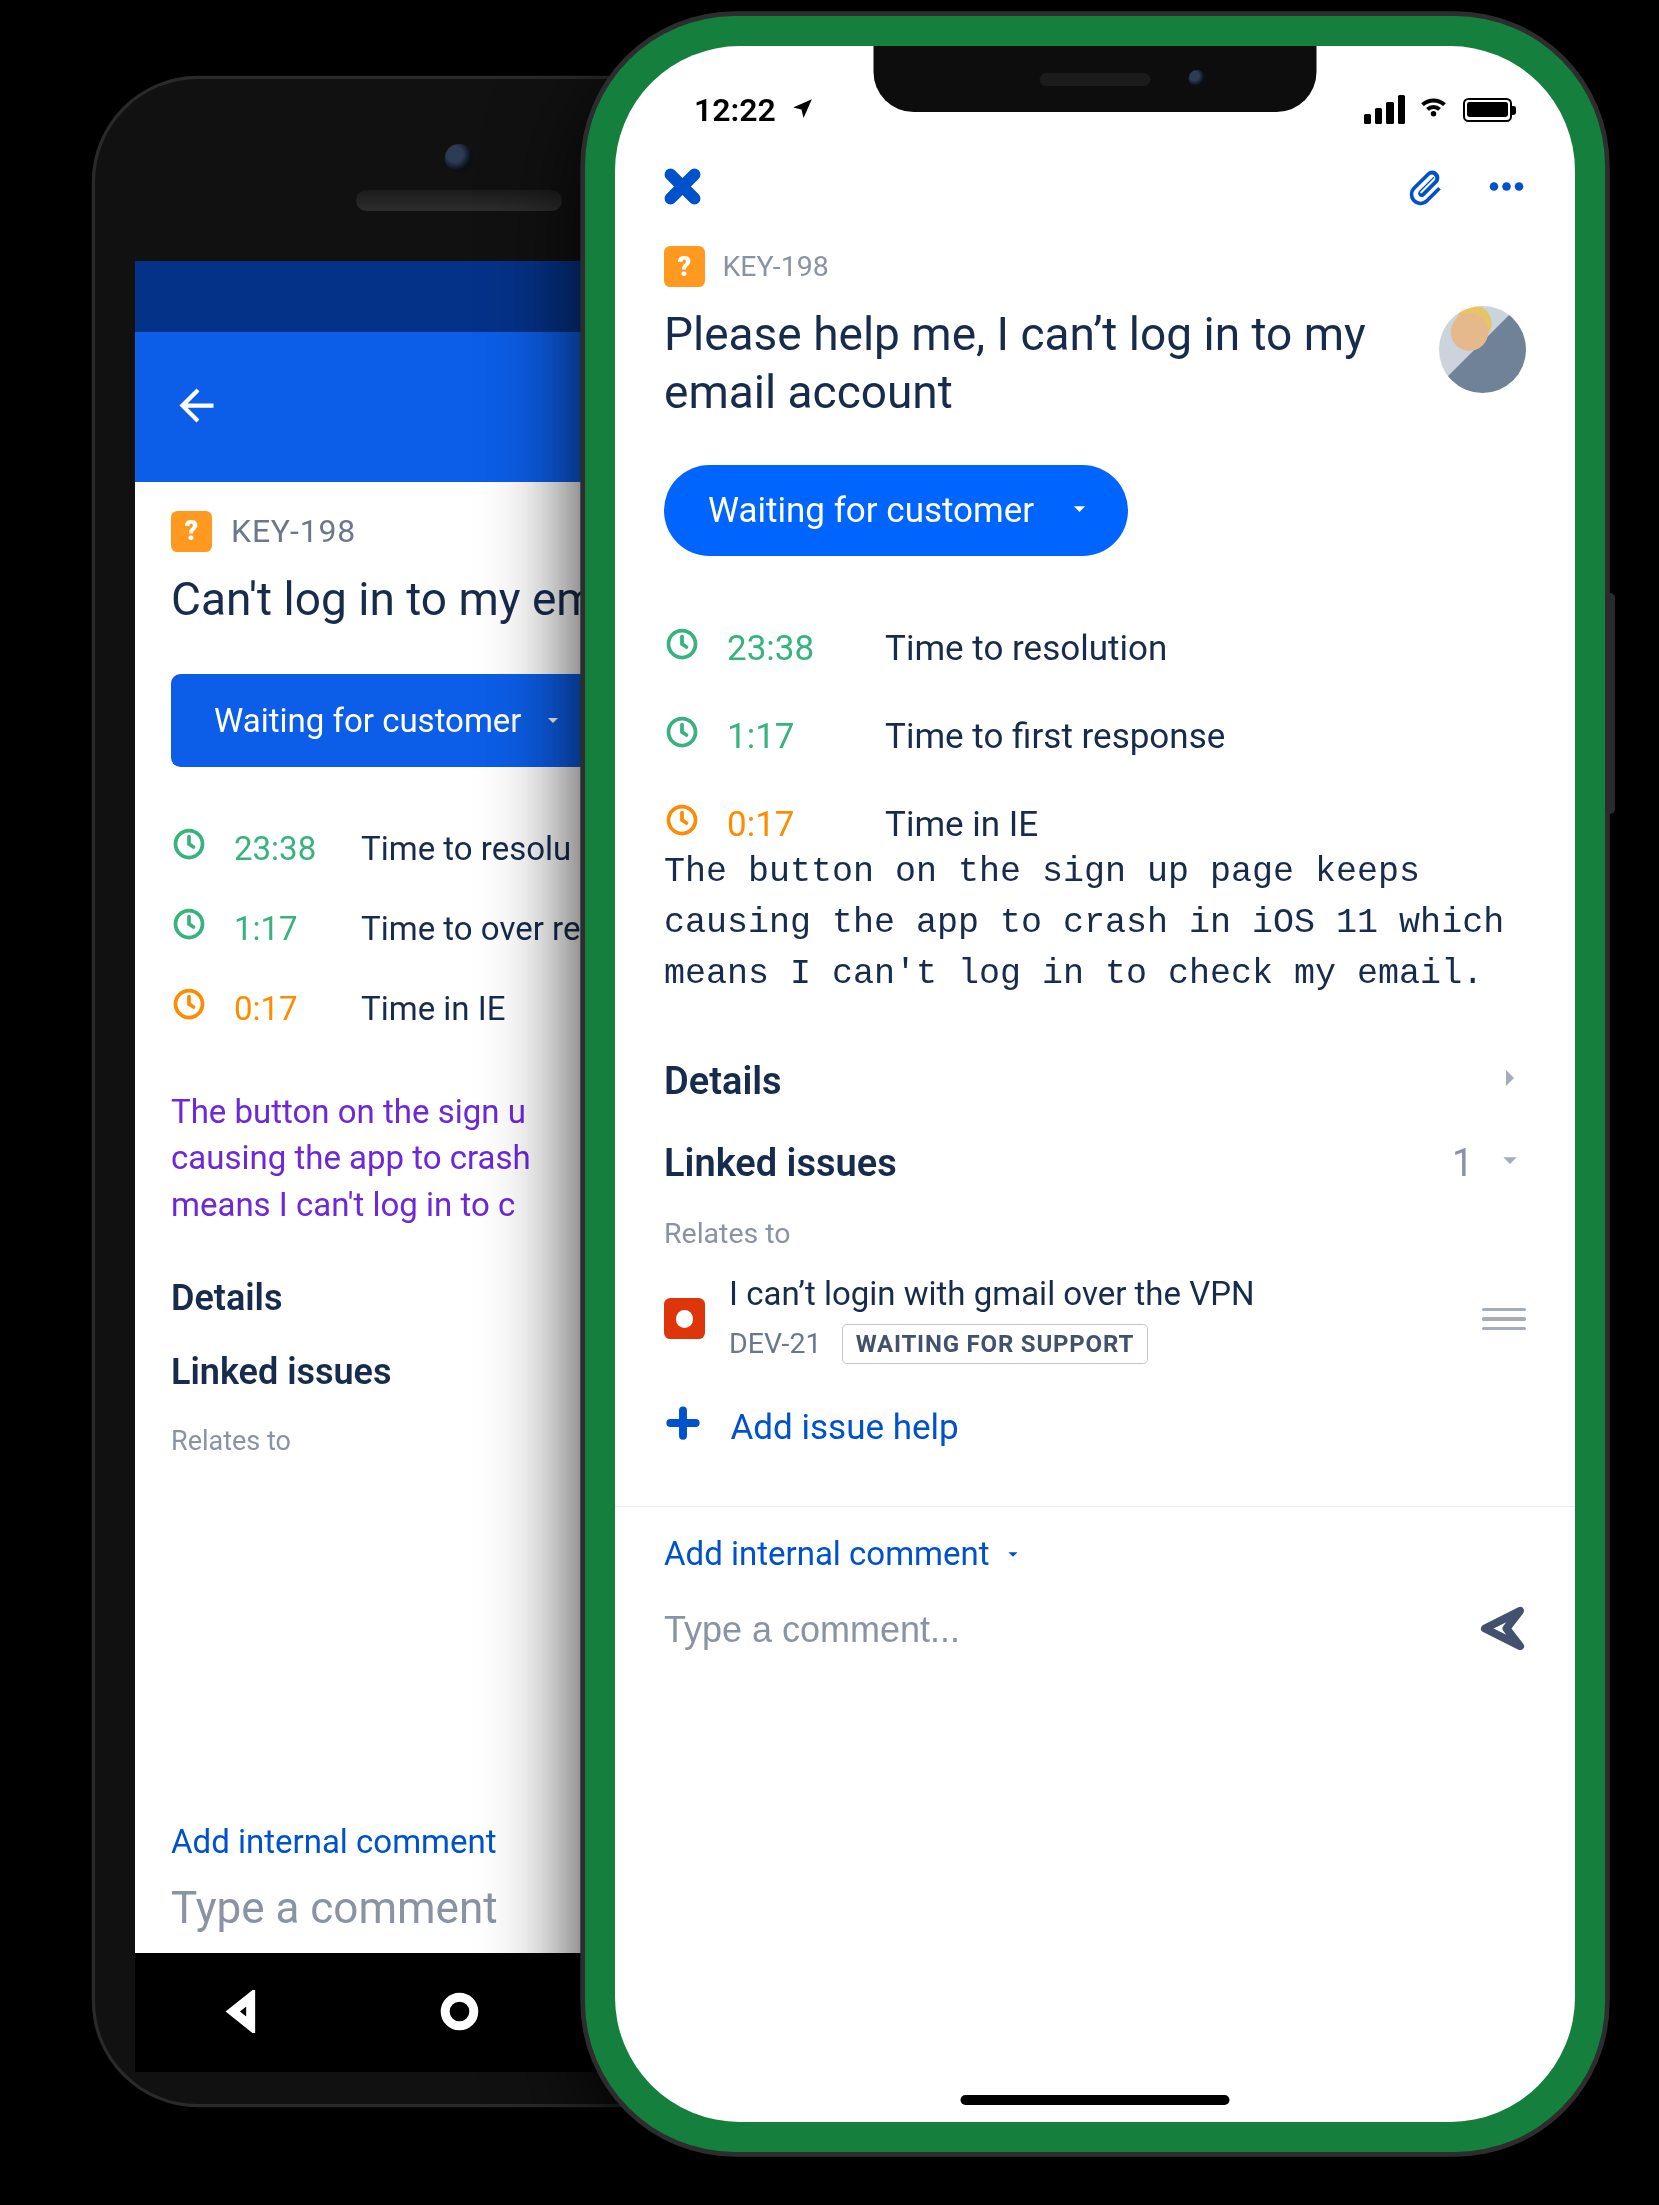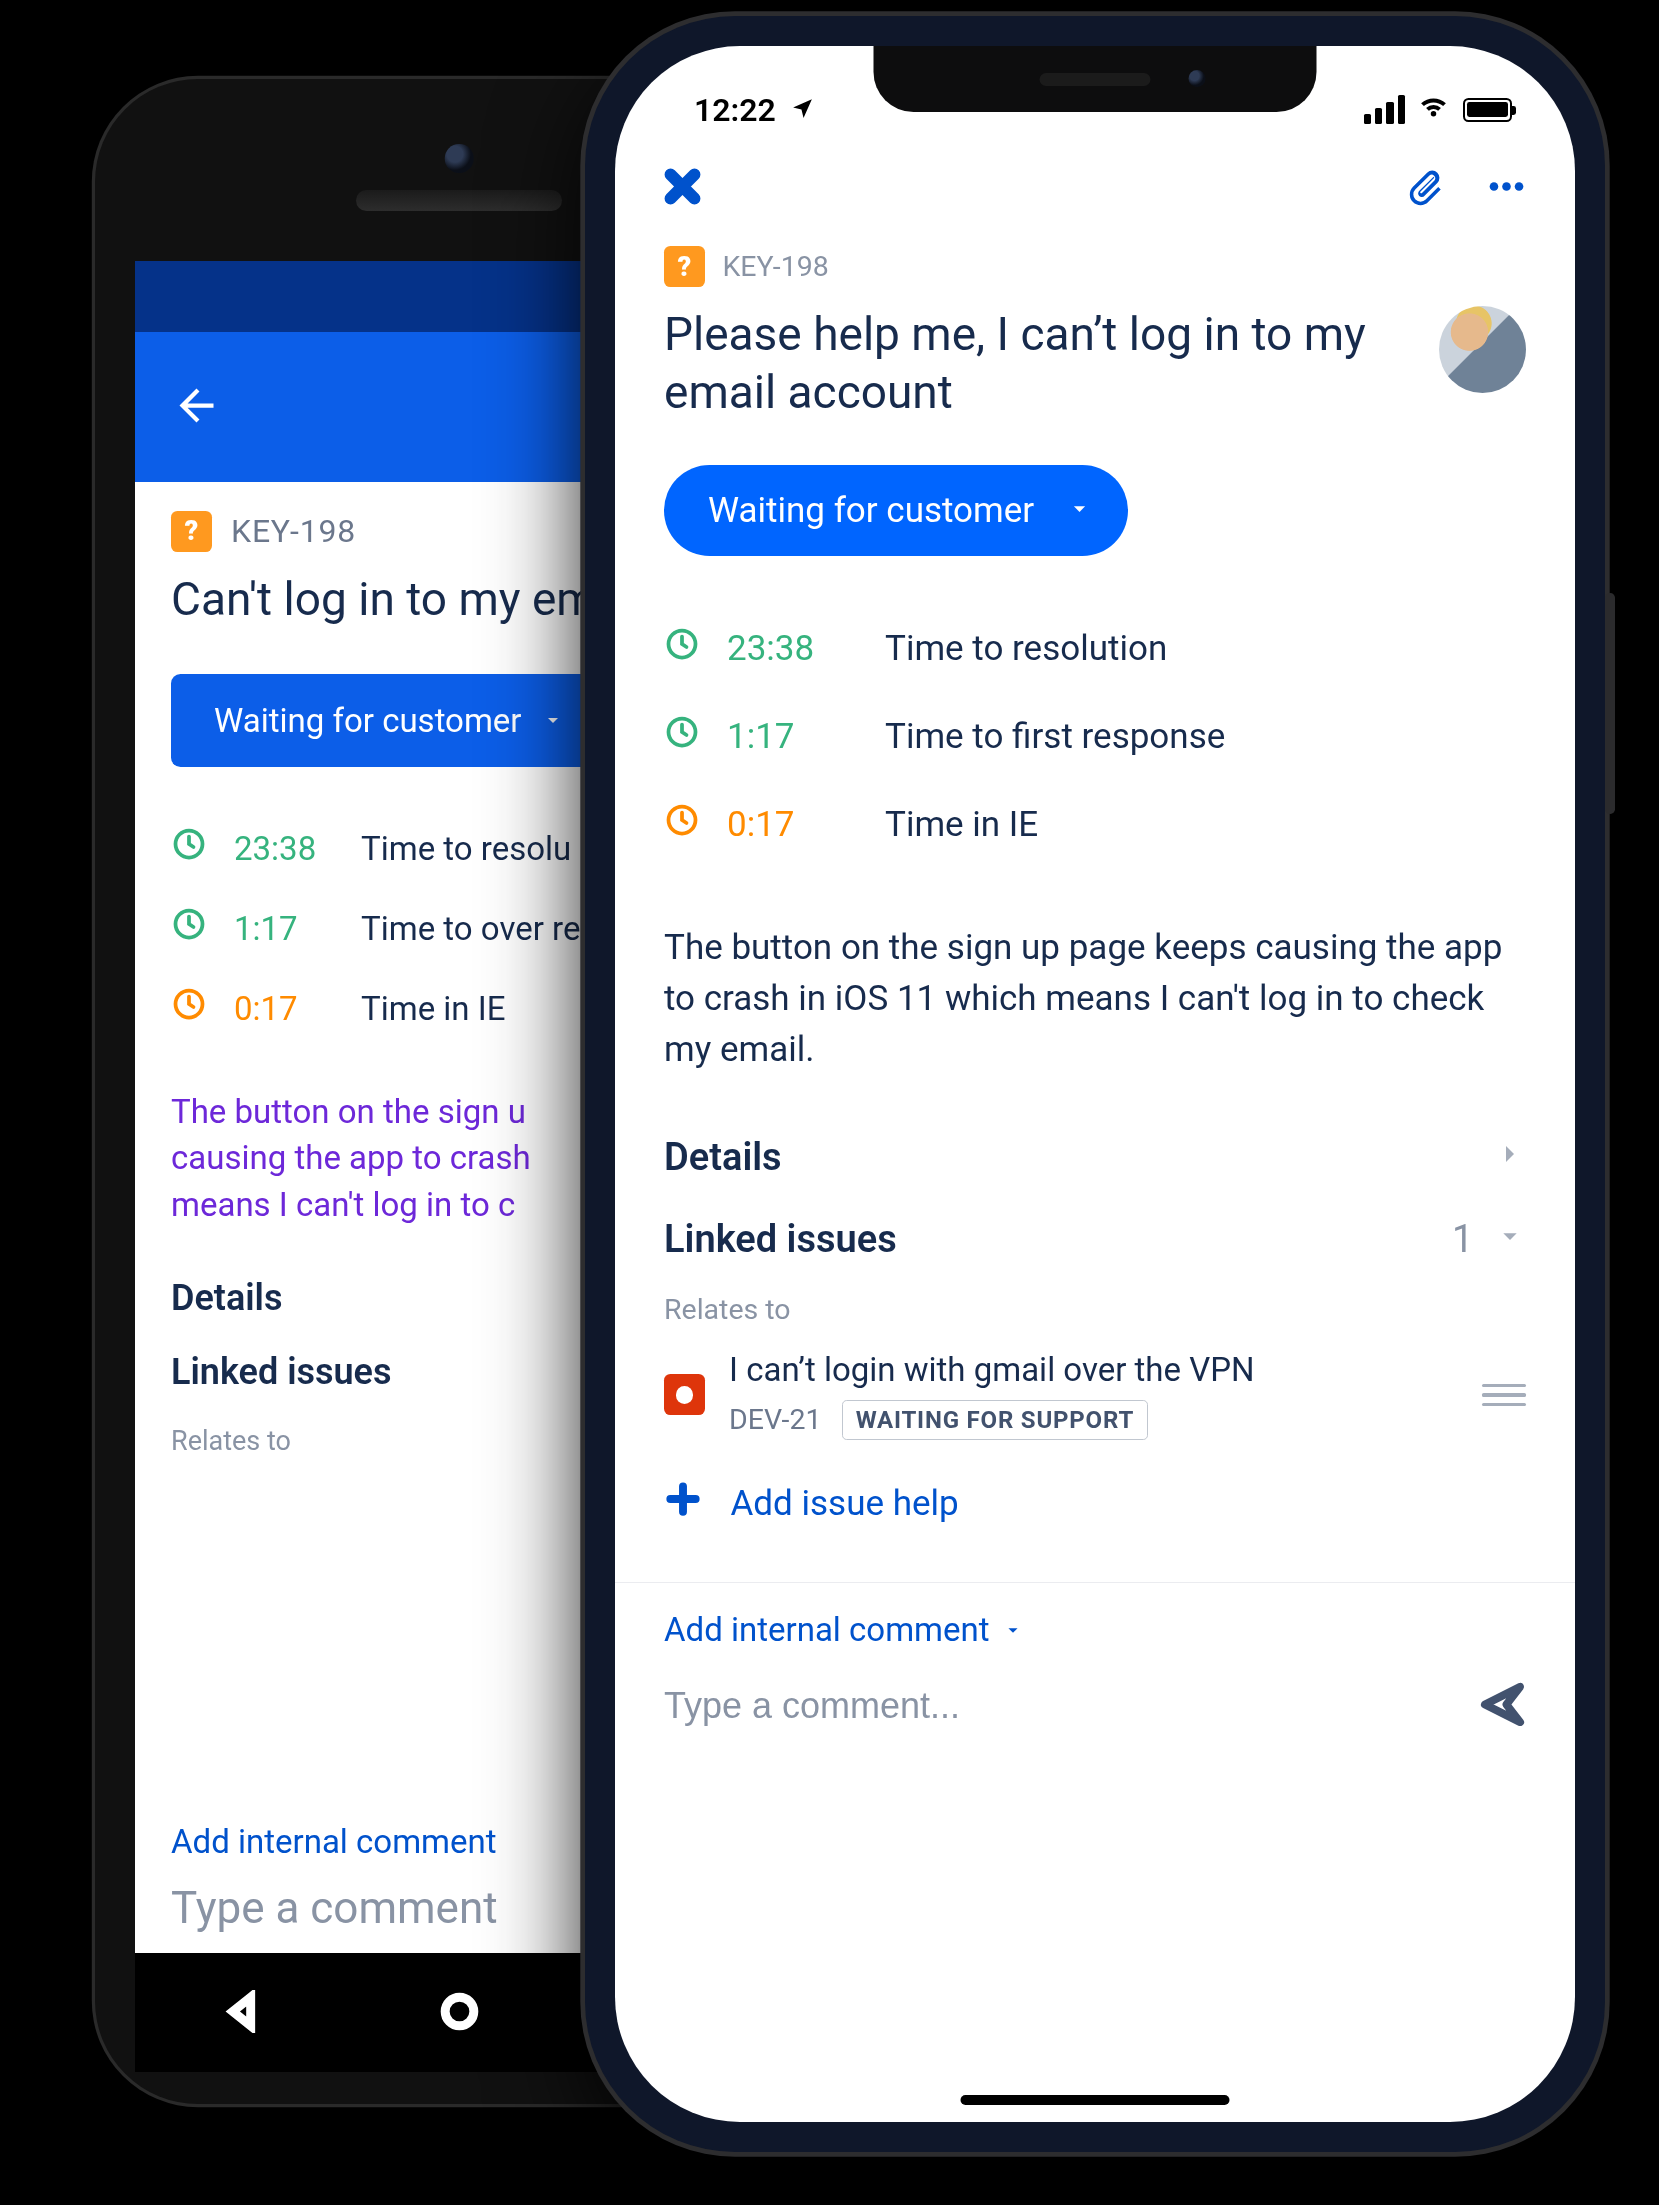--- a/index.html
+++ b/index.html
@@ -95,21 +95,21 @@
   }
   .android-nav svg { fill:none; stroke:#fff; stroke-width:5; width:43px; height:43px; }
 
   
   .iphone {
     position: absolute;
     left: 585px;
     top: 16px;
     width: 1020px;
     height: 2136px;
-    background: #0f172a;
+    background: #15803d;
     border-radius: 150px;
     box-shadow: 0 0 0 4.7px #2d2d2f, 0 32px 95px rgba(0,0,0,.9);
     z-index: 5;
   }
   .iphone-button-right {
     position:absolute; right:-9.5px; top:577px; width:9.5px; height:221px;
     background:#2b2b2d; border-radius:4.7px;
   }
   .iphone-screen {
     position:absolute; inset:30px;
@@ -178,21 +178,21 @@
     background:#0065ff; color:#fff;
     font-size:35px;
     padding: 25px 35px 25px 44px;
     border-radius: 790px;
   }
   .ios-status-pill .chev svg { width:27px; height:27px; fill:#fff; }
 
   .ios-sla { margin-top: 70px; display:flex; flex-direction:column; gap:43px; font-size:35px; }
   .ios-sla .sla-row .sla-time { width:158px; }
 
-  .ios-desc { margin-top: 76px; font-size:35px; line-height:1.45; color:#172b4d; }
+  .ios-desc { font-size:35px; line-height:1.45; color:#172b4d;font-family:Liberation Mono, monospace; }
 
   .ios-details-row, .ios-linked-row {
     margin-top: 60px;
     display:flex; align-items:center; justify-content:space-between;
     font-size:38px; font-weight:600; color:#172b4d;
   }
   .ios-linked-row { margin-top: 38px; }
   .chev-gray svg { width:32px; height:32px; fill:#a5adba; }
   .linked-count { display:flex; align-items:center; gap:20.6px; color:#8993a4; font-weight:400; }
 

